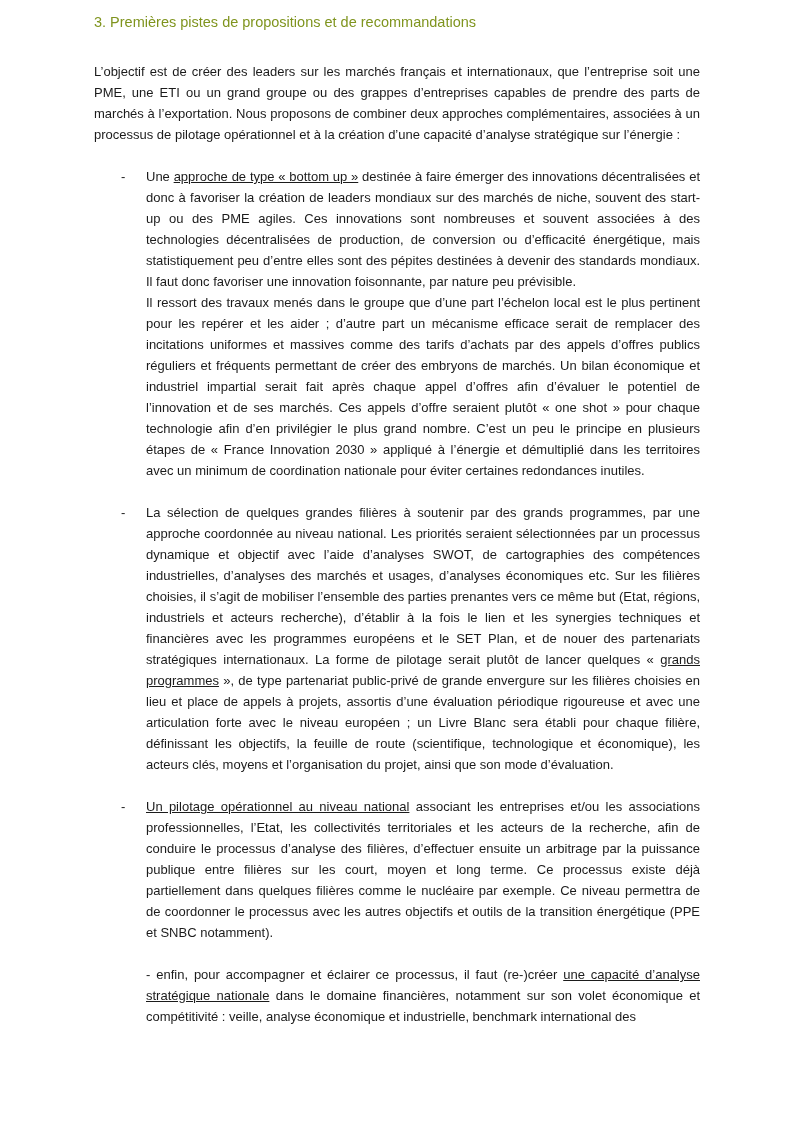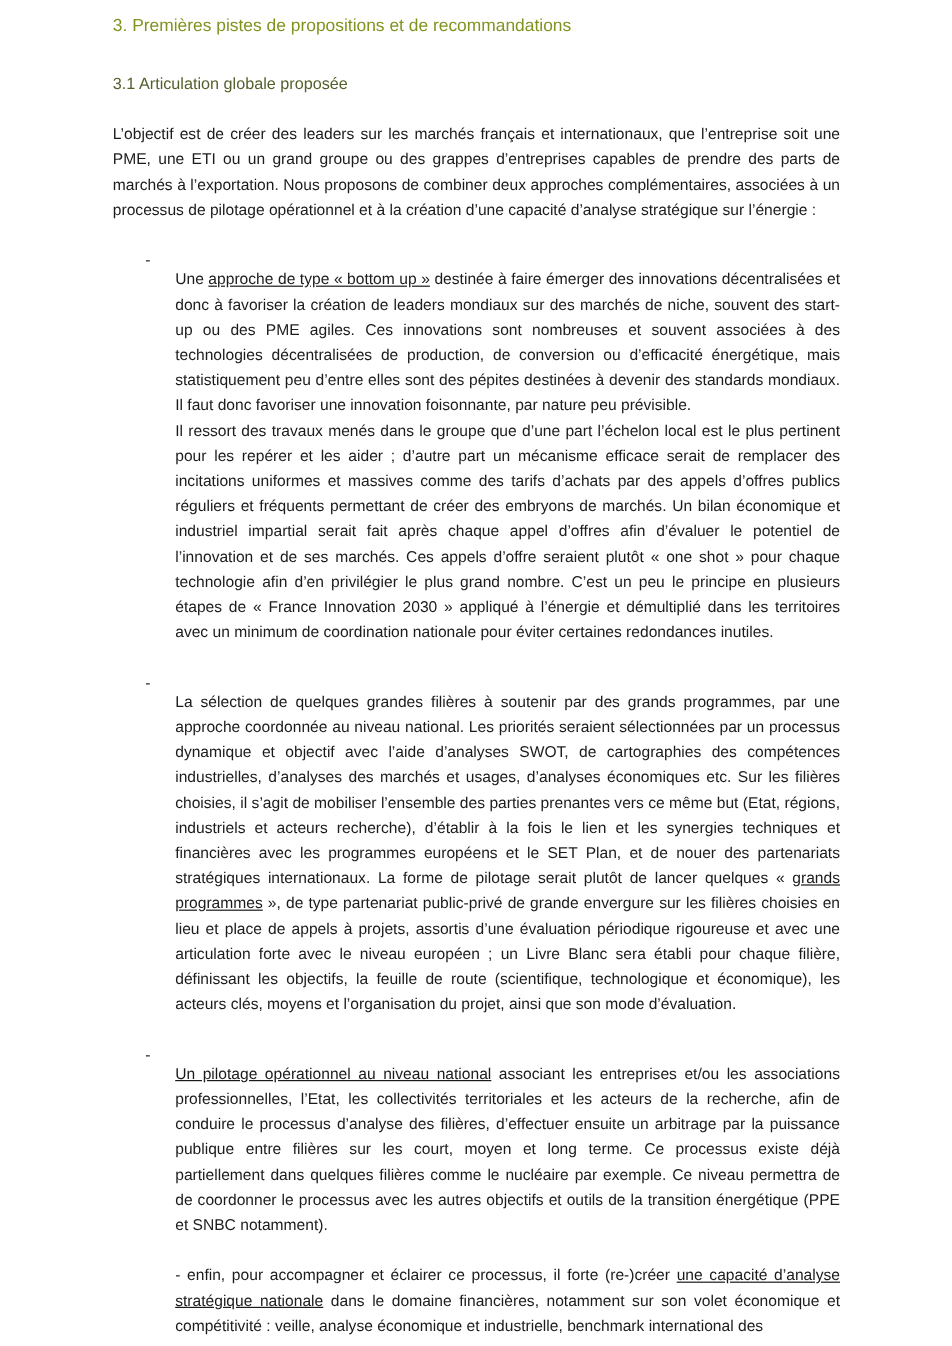--- a/index.html
+++ b/index.html
@@ -43,37 +43,35 @@
     display: flex;
     margin: 0 0 21px 0;
   }
   .bullet-marker {
     flex: 0 0 25px;
     margin-left: 27px;
   }
   .bullet-content {
     flex: 1 1 auto;
     min-width: 0;
-    margin-top: 16px;
   }
   .bullet-content .paragraph {
     margin: 0;
   }
   .indented-paragraph {
     margin-left: 52px;
   }
   .b { font-weight: 400; }
   .u { text-decoration: underline; }
 </style>
 </head>
 <body>
 
 <div class="page">
   <h1 class="doc-title">3. Premières pistes de propositions et de recommandations</h1>
-  <h2 class="doc-subtitle">3.1 Articulation globale proposée</h2>
   <div class="doc-body">
       <p class="paragraph"><span>L’objectif est de créer des leaders sur les marchés français et internationaux, que l’entreprise soit une PME, une ETI ou un grand groupe ou des grappes d’entreprises capables de prendre des parts de marchés à l’exportation. Nous proposons de combiner deux approches complémentaires, associées à un processus de pilotage opérationnel et à la création d’une capacité d’analyse stratégique sur l’énergie :</span></p>
       <div class="bullet-item">
         <span class="bullet-marker">-</span>
         <div class="bullet-content">
           <p class="paragraph"><span>Une </span><span class="u">approche de type « bottom up »</span><span> destinée à faire émerger des innovations décentralisées et donc à favoriser la création de leaders mondiaux sur des marchés de niche, souvent des start-up ou des PME agiles. Ces innovations sont nombreuses et souvent associées à des technologies décentralisées de production, de conversion ou d’efficacité énergétique, mais statistiquement peu d’entre elles sont des pépites destinées à devenir des standards mondiaux. Il faut donc favoriser une innovation foisonnante, par nature peu prévisible.</span></p>
           <p class="paragraph"><span>Il ressort des travaux menés dans le groupe que d’une part l’échelon local est le plus pertinent pour les repérer et les aider ; d’autre part un mécanisme efficace serait de remplacer des incitations uniformes et massives comme des tarifs d’achats par des appels d’offres publics réguliers et fréquents permettant de créer des embryons de marchés. Un bilan économique et industriel impartial serait fait après chaque appel d’offres afin d’évaluer le potentiel de l’innovation et de ses marchés. Ces appels d’offre seraient plutôt « one shot » pour chaque technologie afin d’en privilégier le plus grand nombre. C’est un peu le principe en plusieurs étapes de « France Innovation 2030 » appliqué à l’énergie et démultiplié dans les territoires avec un minimum de coordination nationale pour éviter certaines redondances inutiles.</span></p>
         </div>
       </div>
       <div class="bullet-item">
@@ -81,15 +79,15 @@
         <div class="bullet-content">
           <p class="paragraph"><span>La </span><span class="b ">sélection de quelques grandes filières à soutenir par des grands programmes</span><span>, par une approche coordonnée au niveau national. Les priorités seraient sélectionnées par un processus dynamique et objectif avec l’aide d’analyses SWOT, de cartographies des compétences industrielles, d’analyses des marchés et usages, d’analyses économiques etc. Sur les filières choisies, il s’agit de mobiliser l’ensemble des parties prenantes vers ce même but (Etat, régions, industriels et acteurs recherche), d’établir à la fois le lien et les synergies techniques et financières avec les programmes européens et le SET Plan, et de nouer des partenariats stratégiques internationaux. La forme de pilotage serait plutôt de lancer quelques « </span><span class="b u">grands programmes</span><span> », de type partenariat public-privé de grande envergure sur les filières choisies en lieu et place de appels à projets, assortis d’une évaluation périodique rigoureuse et avec une articulation forte avec le niveau européen ; un </span><span class="b ">Livre Blanc</span><span> sera établi pour chaque filière, définissant les objectifs, la feuille de route (scientifique, technologique et économique), les acteurs clés, moyens et l’organisation du projet, ainsi que son mode d’évaluation.</span></p>
         </div>
       </div>
       <div class="bullet-item">
         <span class="bullet-marker">-</span>
         <div class="bullet-content">
           <p class="paragraph"><span class="b u">Un pilotage opérationnel au niveau national</span><span> associant les entreprises et/ou les associations professionnelles, l’Etat, les collectivités territoriales et les acteurs de la recherche, afin de conduire le processus d’analyse des filières, d’effectuer ensuite un arbitrage par la puissance publique entre filières sur les court, moyen et long terme. Ce processus existe déjà partiellement dans quelques filières comme le nucléaire par exemple. Ce niveau permettra de de coordonner le processus avec les autres objectifs et outils de la transition énergétique (PPE et SNBC notamment).</span></p>
         </div>
       </div>
-      <p class="paragraph indented-paragraph"><span>- enfin, pour accompagner et éclairer ce processus, il forte (re-)créer </span><span class="b u">une capacité d’analyse stratégique nationale</span><span> dans le domaine financières, notamment sur son volet économique et compétitivité : veille, analyse économique et industrielle, benchmark international des</span></p>
+      <p class="paragraph indented-paragraph"><span>- enfin, pour accompagner et éclairer ce processus, il faut (re-)créer </span><span class="b u">une capacité d’analyse stratégique nationale</span><span> dans le domaine financières, notamment sur son volet économique et compétitivité : veille, analyse économique et industrielle, benchmark international des</span></p>
     </div>
 </div>
 
 </body></html>

